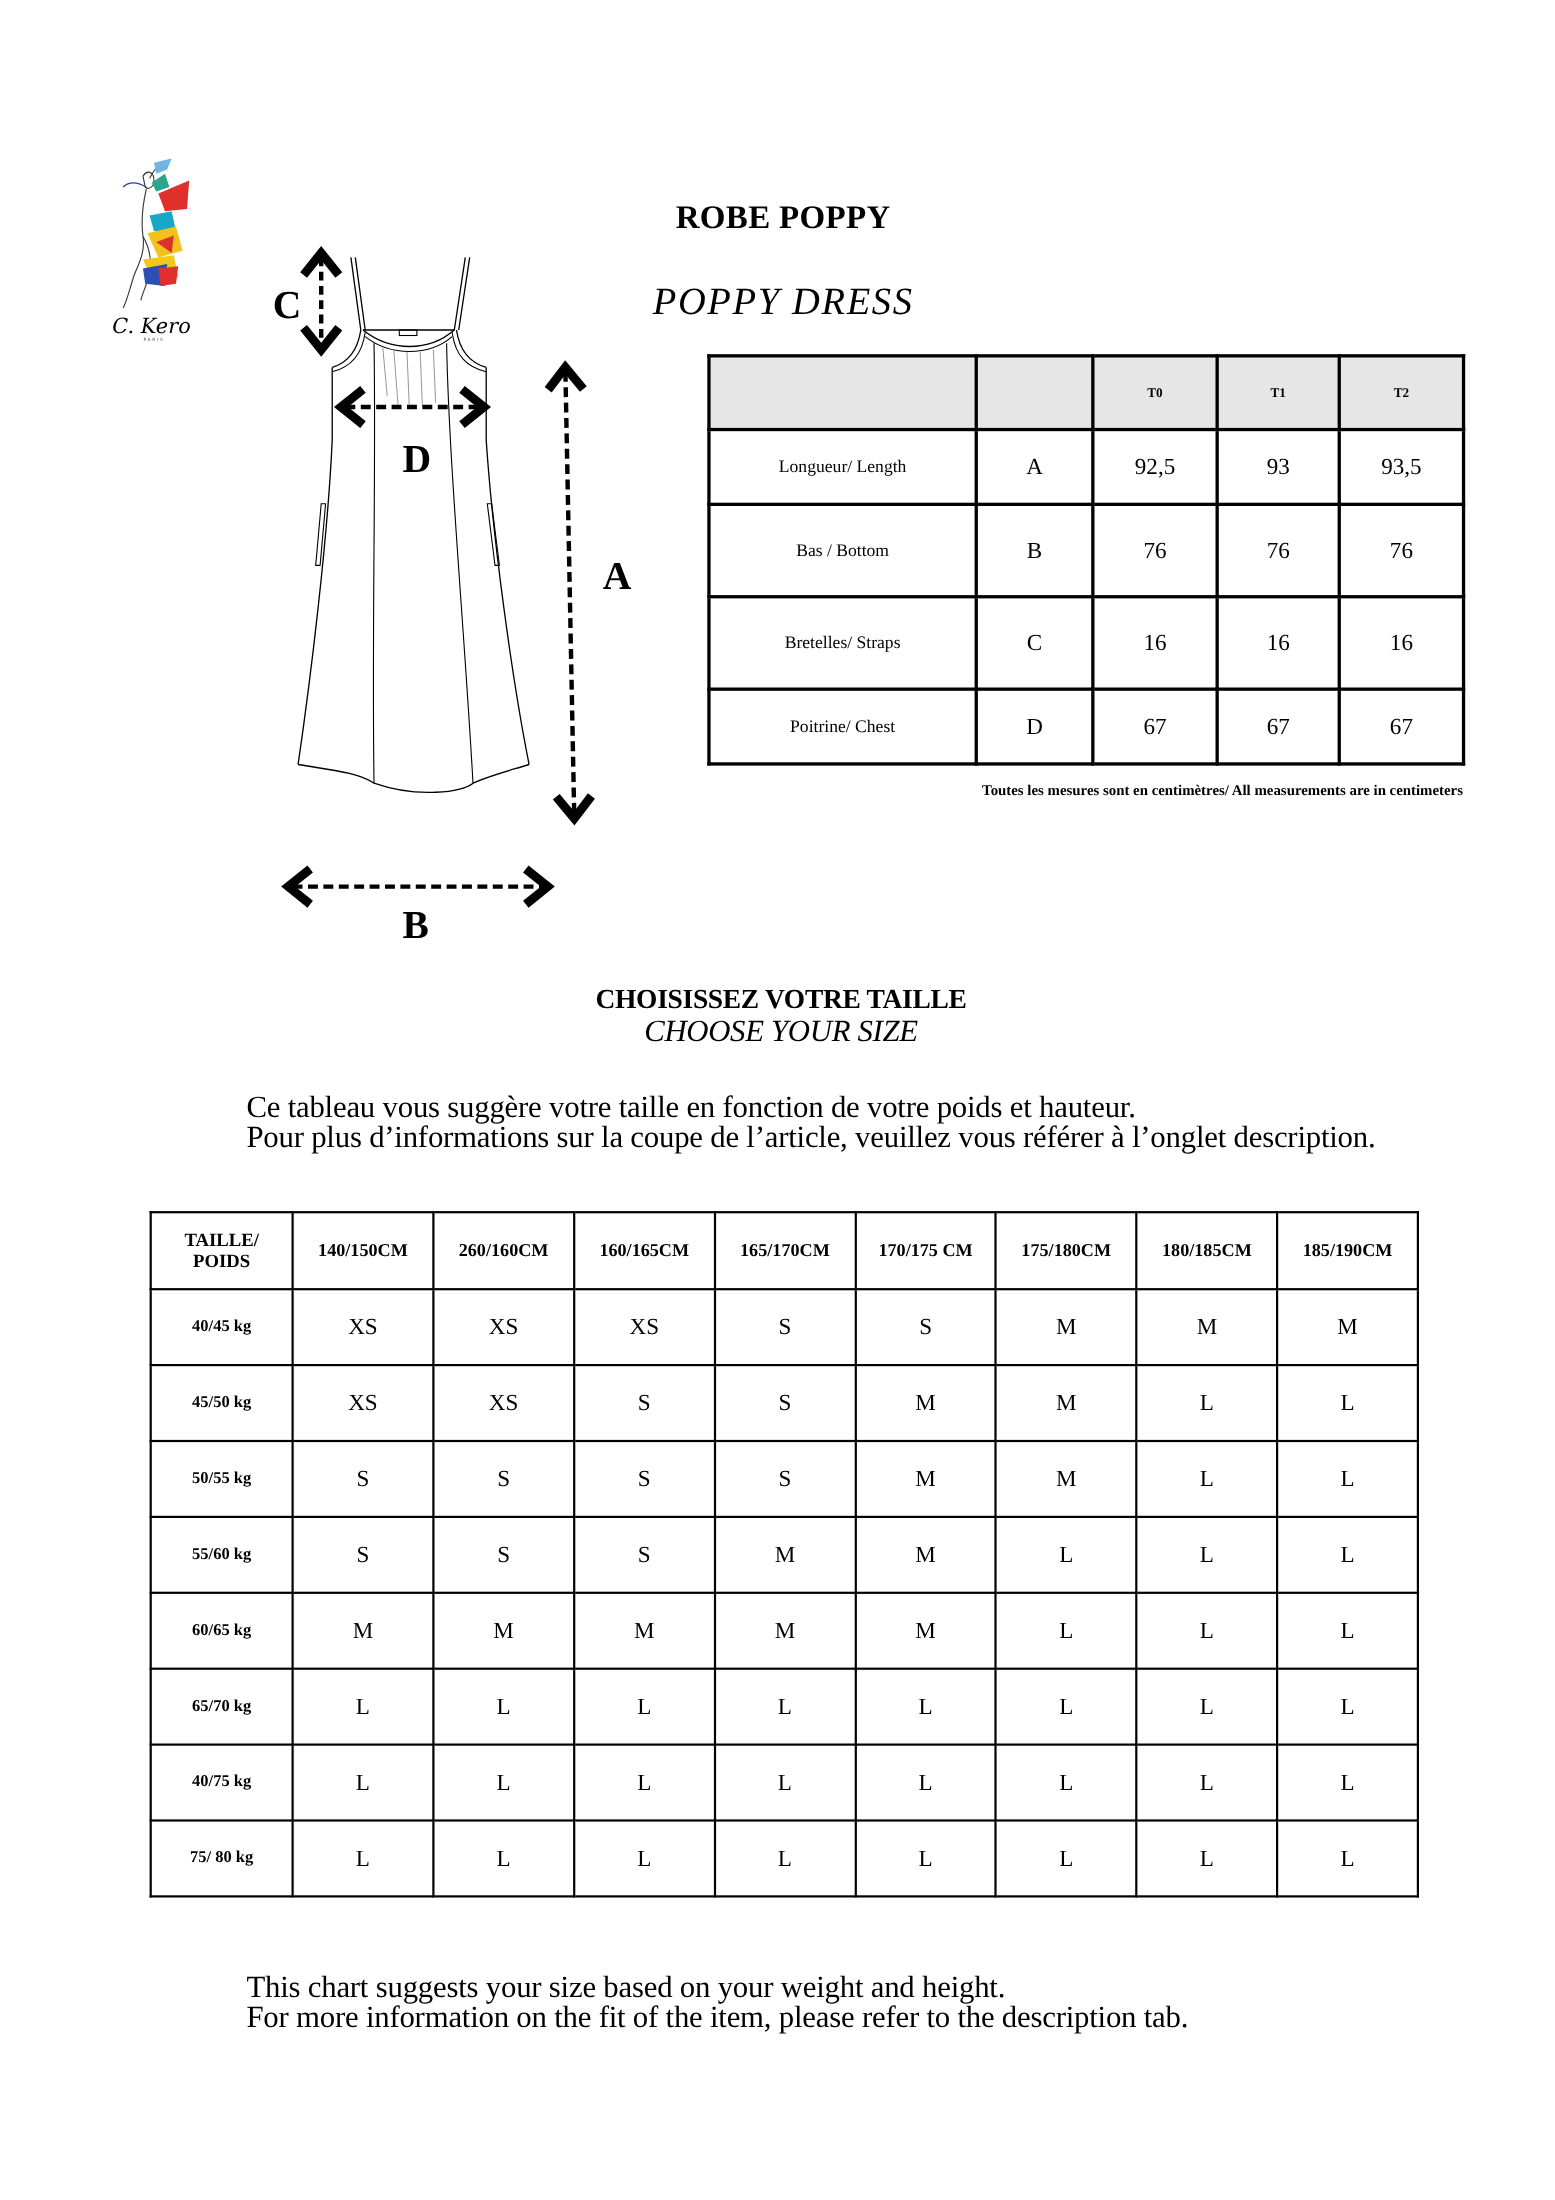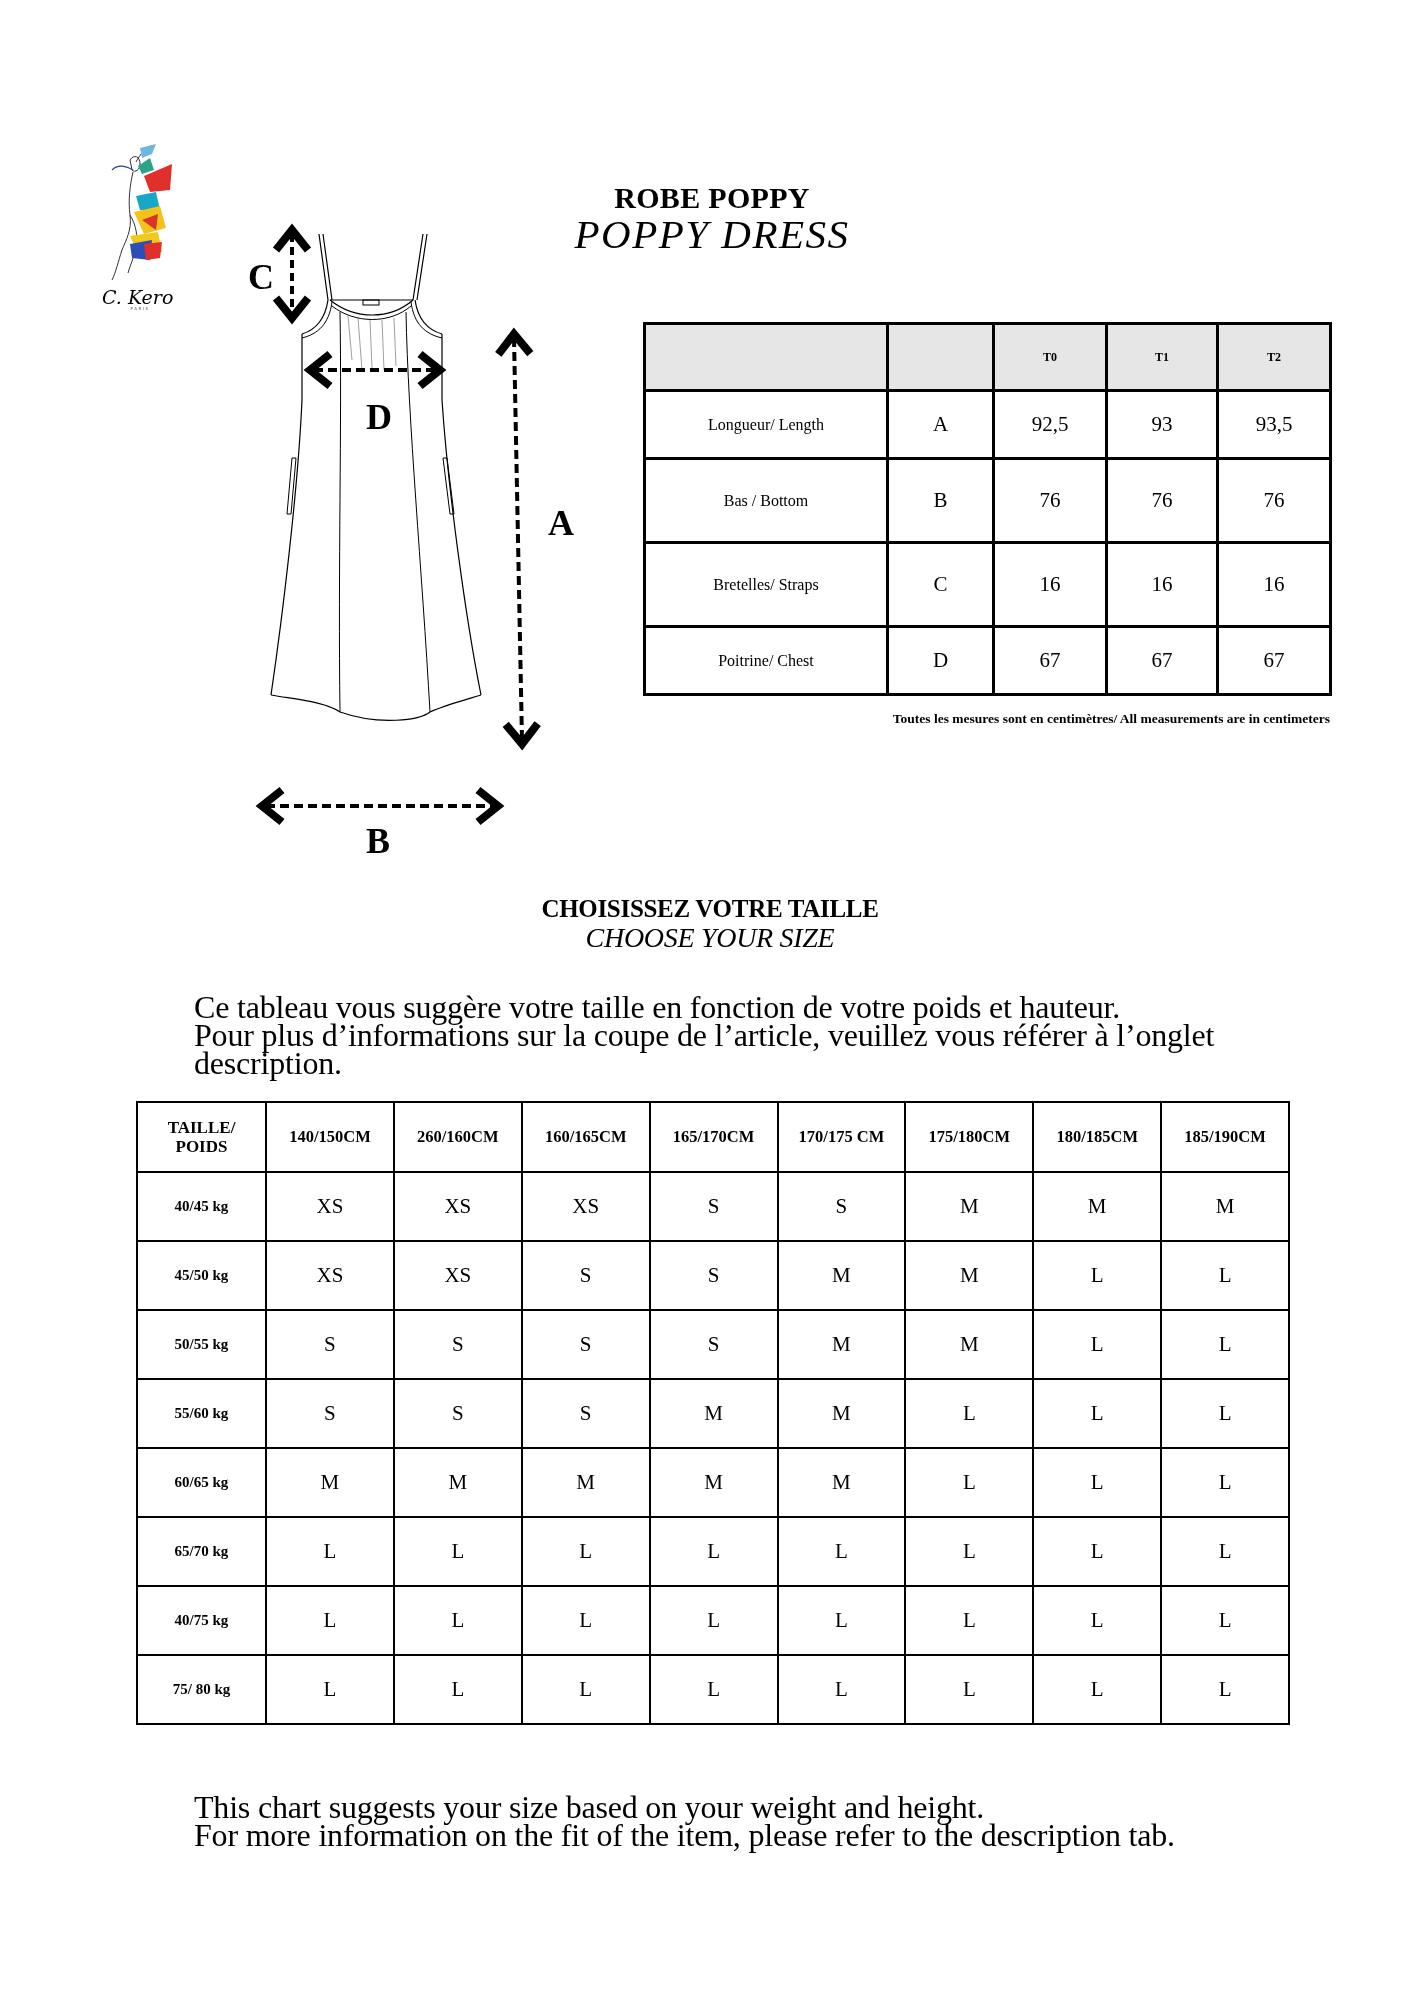--- a/index.html
+++ b/index.html
@@ -5,40 +5,40 @@
   html, body { margin: 0; padding: 0; background: #ffffff; }
   body { width: 1414px; height: 2000px; position: relative; overflow: hidden; color: #000; font-family: "Liberation Serif", "DejaVu Serif", serif; }
   .abs { position: absolute; }
 
   
   #logo { left: 100px; top: 140px; width: 80px; height: 170px; }
 
   
   #title-block { left: 560px; top: 180px; width: 304px; text-align: center; }
   #title-fr { font-weight: bold; font-size: 30px; line-height: 36px; letter-spacing: 0.3px; }
-  #title-en { font-style: italic; font-size: 41px; line-height: 36px; letter-spacing: 1.5px; }
+  #title-en { font-style: italic; font-size: 35px; line-height: 36px; letter-spacing: 1.5px; margin-top: 40px; }
 
   
   #dress { left: 230px; top: 220px; width: 330px; height: 640px; }
   .dim-label { font-weight: bold; font-size: 36px; font-family: "Liberation Serif", serif; }
 
   
   #meas-table { left: 643px; top: 322px; width: 686px; border-collapse: collapse; table-layout: fixed; }
   #meas-table td, #meas-table th { border: 3px solid #000; text-align: center; vertical-align: middle; padding: 0; }
   #meas-table th { background: #e6e6e6; font-weight: bold; font-size: 12px; height: 64px; }
   #meas-table td.lbl { font-size: 16px; }
   #meas-table td.code { font-size: 21px; }
   #meas-table td.val { font-size: 21px; }
   #meas-note { left: 640px; top: 711px; width: 690px; text-align: right; font-weight: bold; font-size: 13.5px; }
 
   
   #size-heading { left: 300px; top: 894px; width: 820px; text-align: center; }
   #size-title { font-weight: bold; font-size: 25px; line-height: 30px; letter-spacing: -0.3px; }
   #size-subtitle { font-style: italic; font-size: 28px; line-height: 28px; letter-spacing: -0.3px; }
-  .para { left: 194px; width: 1150px; font-size: 32px; line-height: 28px; letter-spacing: -0.2px; }
+  .para { left: 224px; width: 1150px; font-size: 28px; line-height: 28px; letter-spacing: -0.2px; }
   #intro-fr { top: 993px; }
 
   #size-table { left: 136px; top: 1101px; width: 1154px; border-collapse: collapse; table-layout: fixed; }
   #size-table td, #size-table th { border: 2.5px solid #000; text-align: center; vertical-align: middle; padding: 0; height: 67px; }
   #size-table th { font-weight: bold; font-size: 16.5px; border-radius: 26px; }
   #size-table th.corner { font-size: 17px; line-height: 19px; }
   #size-table td.rowh { font-weight: bold; font-size: 15px; }
   #size-table td.sz { font-size: 21px; }
 
   #outro-en { top: 1793px; }

